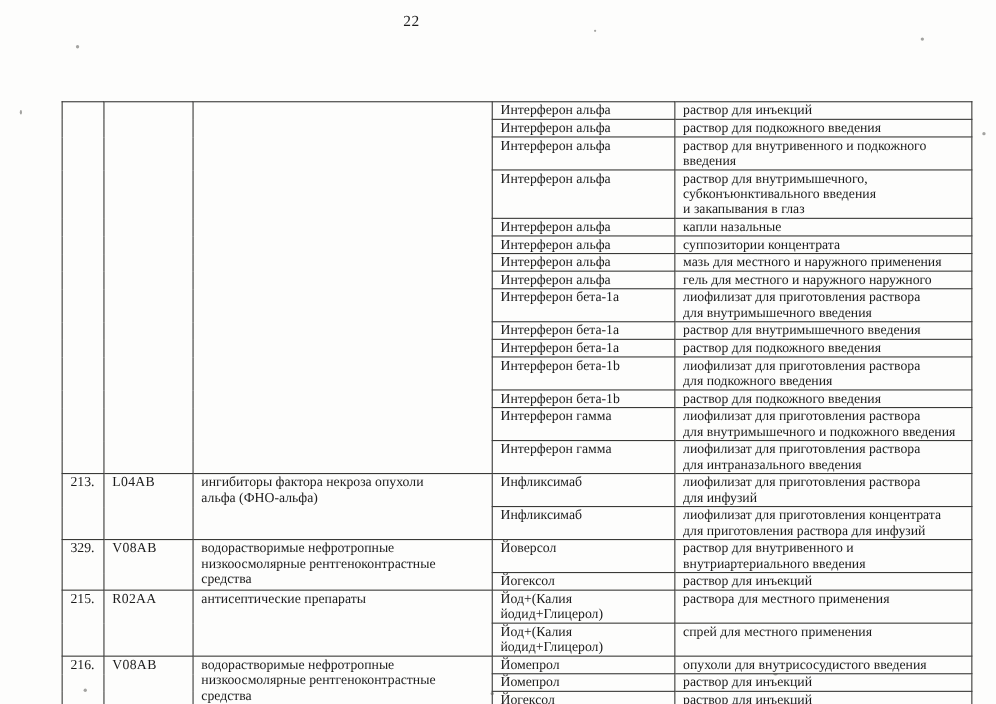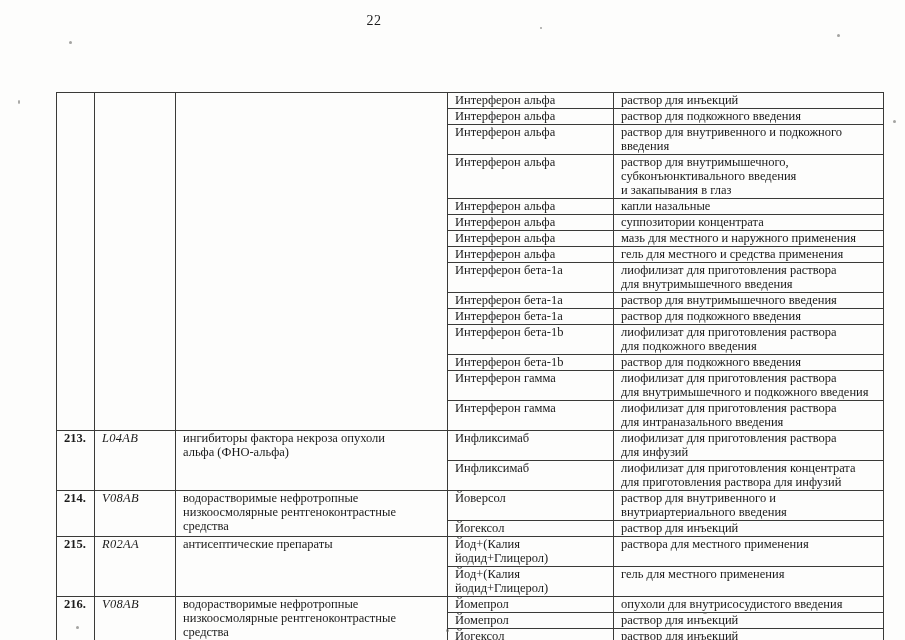--- a/index.html
+++ b/index.html
@@ -35,22 +35,22 @@
     line-height: 14px;
     margin-top: 12px;
   }
   table.drug-table td {
     border: 1px solid #3a3a38;
     vertical-align: top;
     padding: 0 3px 1px 7px;
     white-space: pre-line;
     overflow: hidden;
   }
-  td.cell-num  { padding-left: 4px; padding-right: 1px; font-weight: bold; }
-  td.cell-code { padding-left: 7px; letter-spacing: 0.3px; font-style: italic; }
+  td.cell-num  { padding-left: 4px; padding-right: 1px; }
+  td.cell-code { padding-left: 7px; letter-spacing: 0.3px; }
   td.cell-desc { padding-left: 8px; }
   td.cell-drug { padding-left: 6px; }
   td.cell-form { padding-left: 8px; }
   .speck {
     position: absolute;
     background: #5a5a56;
     border-radius: 50%;
     opacity: 0.55;
   }
 </style>
@@ -97,21 +97,21 @@
       <tr>
         <td class="cell-drug">Интерферон альфа</td>
         <td class="cell-form">суппозитории концентрата</td>
       </tr>
       <tr>
         <td class="cell-drug">Интерферон альфа</td>
         <td class="cell-form">мазь для местного и наружного применения</td>
       </tr>
       <tr>
         <td class="cell-drug">Интерферон альфа</td>
-        <td class="cell-form">гель для местного и средства применения</td>
+        <td class="cell-form">гель для местного и наружного наружного</td>
       </tr>
       <tr>
         <td class="cell-drug">Интерферон бета-1a</td>
         <td class="cell-form">лиофилизат для приготовления раствора
 для внутримышечного введения</td>
       </tr>
       <tr>
         <td class="cell-drug">Интерферон бета-1a</td>
         <td class="cell-form">раствор для внутримышечного введения</td>
       </tr>
@@ -146,21 +146,21 @@
         <td class="cell-drug">Инфликсимаб</td>
         <td class="cell-form">лиофилизат для приготовления раствора
 для инфузий</td>
       </tr>
       <tr>
         <td class="cell-drug">Инфликсимаб</td>
         <td class="cell-form">лиофилизат для приготовления концентрата
 для приготовления раствора для инфузий</td>
       </tr>
       <tr>
-        <td class="cell-num" rowspan="2">214.</td>
+        <td class="cell-num" rowspan="2">329.</td>
         <td class="cell-code" rowspan="2">V08AB</td>
         <td class="cell-desc" rowspan="2">водорастворимые нефротропные
 низкоосмолярные рентгеноконтрастные
 средства</td>
         <td class="cell-drug">Йоверсол</td>
         <td class="cell-form">раствор для внутривенного и
 внутриартериального введения</td>
       </tr>
       <tr>
         <td class="cell-drug">Йогексол</td>
@@ -170,21 +170,21 @@
         <td class="cell-num" rowspan="2">215.</td>
         <td class="cell-code" rowspan="2">R02AA</td>
         <td class="cell-desc" rowspan="2">антисептические препараты</td>
         <td class="cell-drug">Йод+(Калия
 йодид+Глицерол)</td>
         <td class="cell-form">раствора для местного применения</td>
       </tr>
       <tr>
         <td class="cell-drug">Йод+(Калия
 йодид+Глицерол)</td>
-        <td class="cell-form">гель для местного применения</td>
+        <td class="cell-form">спрей для местного применения</td>
       </tr>
       <tr>
         <td class="cell-num" rowspan="3">216.</td>
         <td class="cell-code" rowspan="3">V08AB</td>
         <td class="cell-desc" rowspan="3">водорастворимые нефротропные
 низкоосмолярные рентгеноконтрастные
 средства</td>
         <td class="cell-drug">Йомепрол</td>
         <td class="cell-form">опухоли для внутрисосудистого введения</td>
       </tr>

